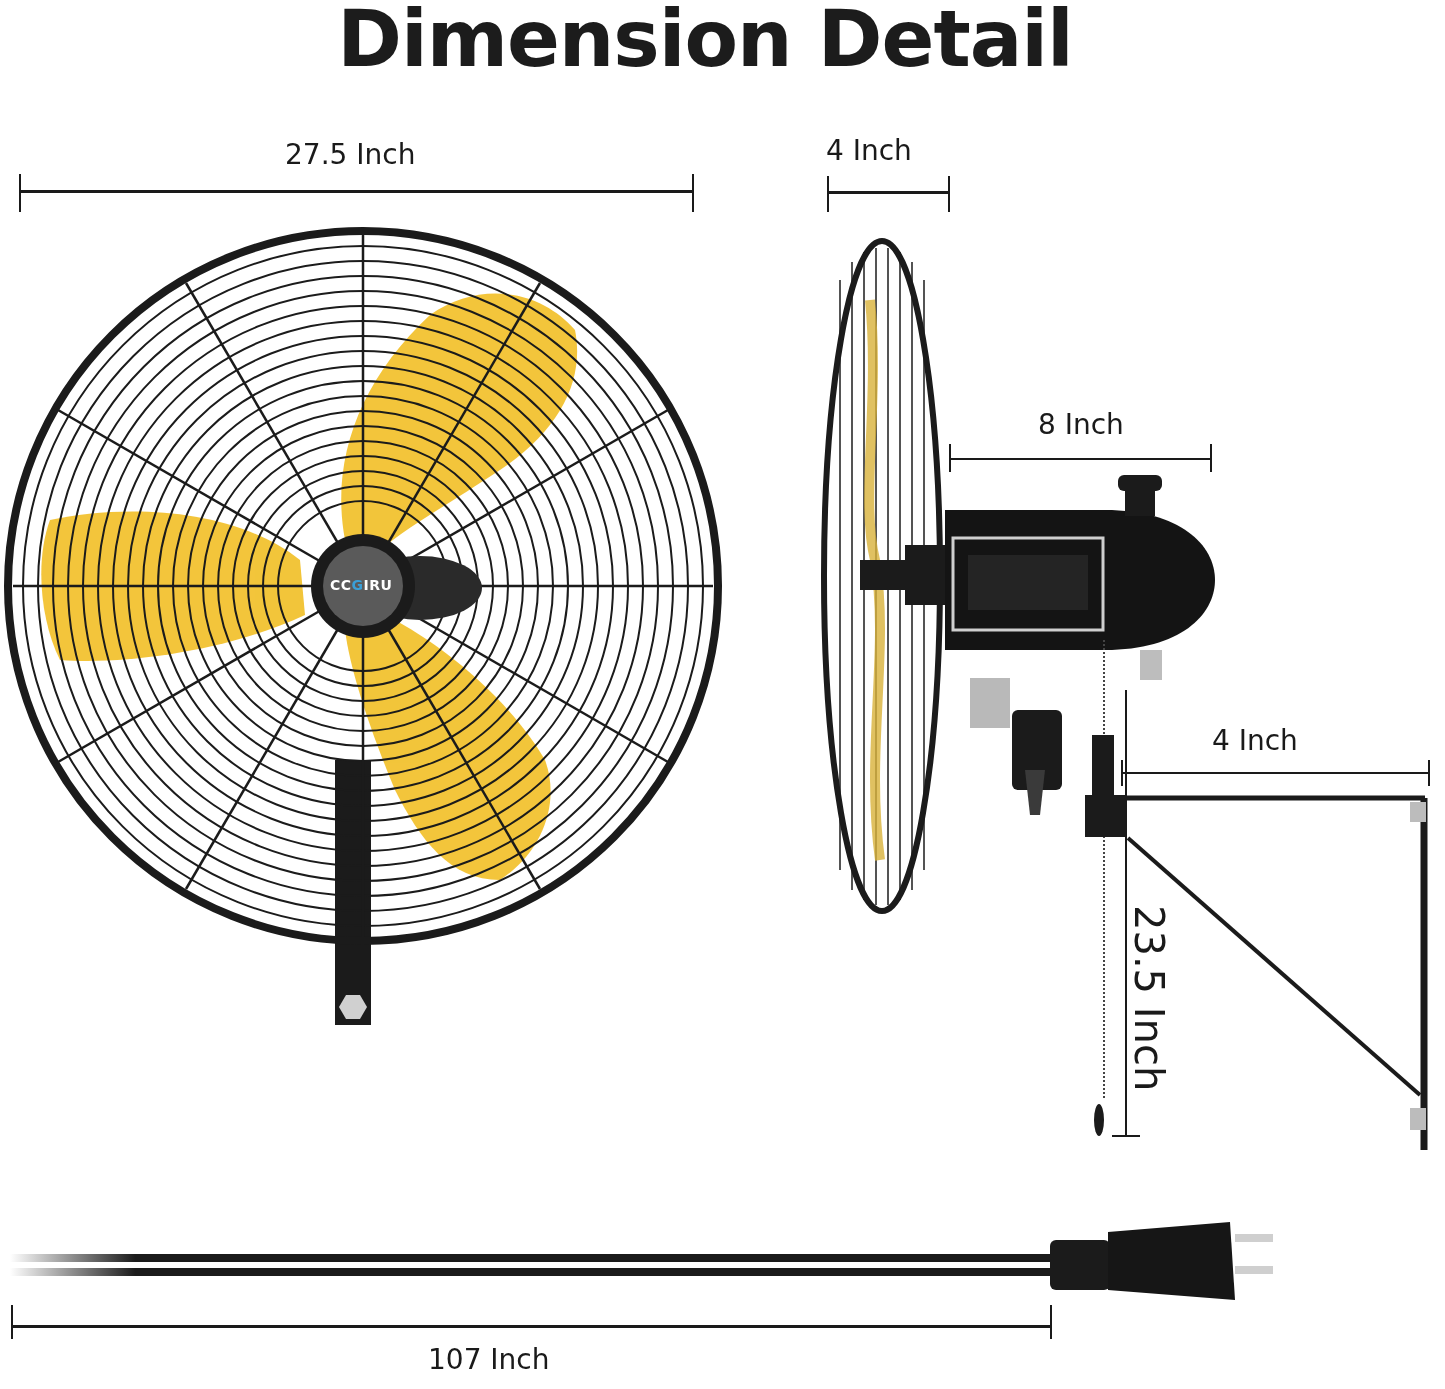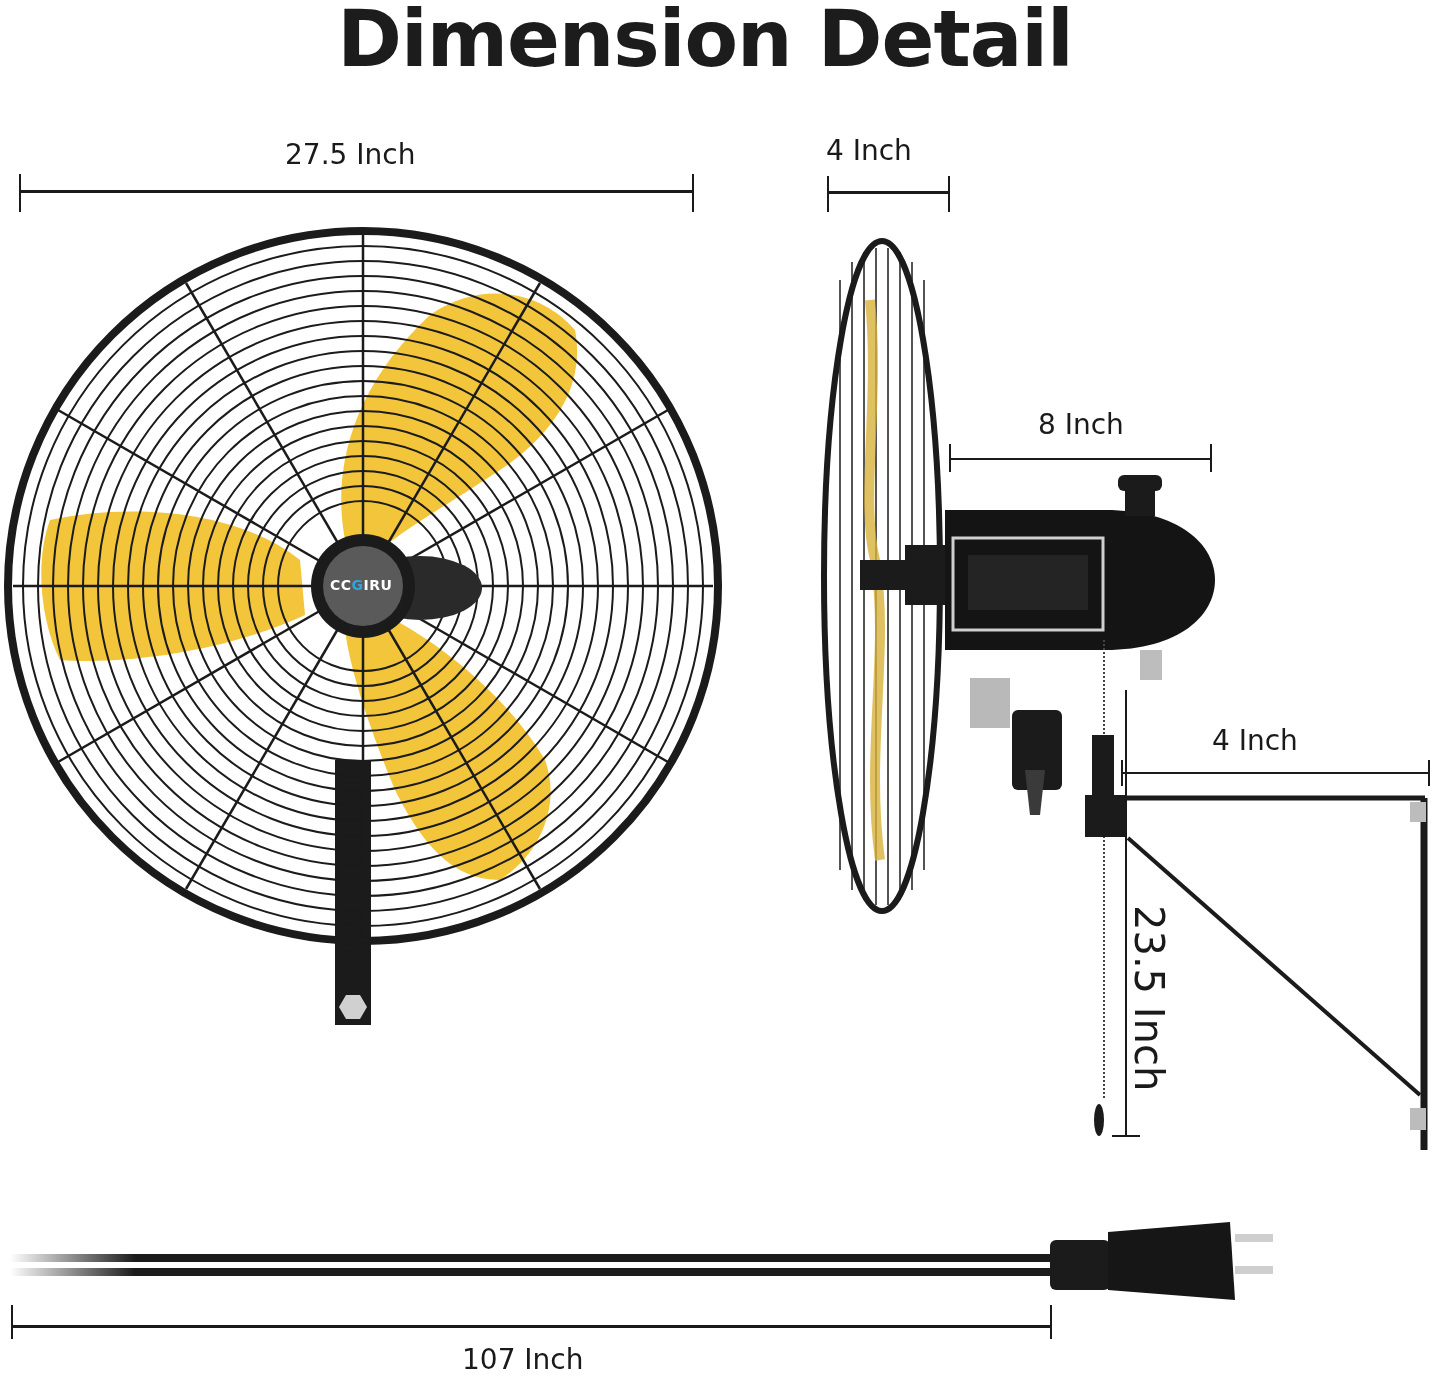--- a/index.html
+++ b/index.html
@@ -151,13 +151,13 @@
   <rect x="10" y="1268" width="1045" height="8" fill="url(#cordfade)"></rect>
   <rect x="1050" y="1240" width="60" height="50" rx="6" fill="#1b1b1b"></rect>
   <path d="M1108,1232 L1230,1222 L1235,1300 L1108,1290 Z" fill="#161616"></path>
   <rect x="1235" y="1234" width="38" height="8" fill="#cfcfcf"></rect>
   <rect x="1235" y="1266" width="38" height="8" fill="#cfcfcf"></rect>
 </svg>
 
 <div class="dim-line" style="left:12px; top:1325px; width:1040px; height:3px;"></div>
 <div class="tick" style="left:11px; top:1305px; height:34px;"></div>
 <div class="tick" style="left:1050px; top:1305px; height:34px;"></div>
-<div class="dim-label" style="left:462px; top:1343px;">107 Inch</div>
+<div class="dim-label" style="left:428px; top:1343px;">107 Inch</div>
 
 </body></html>

